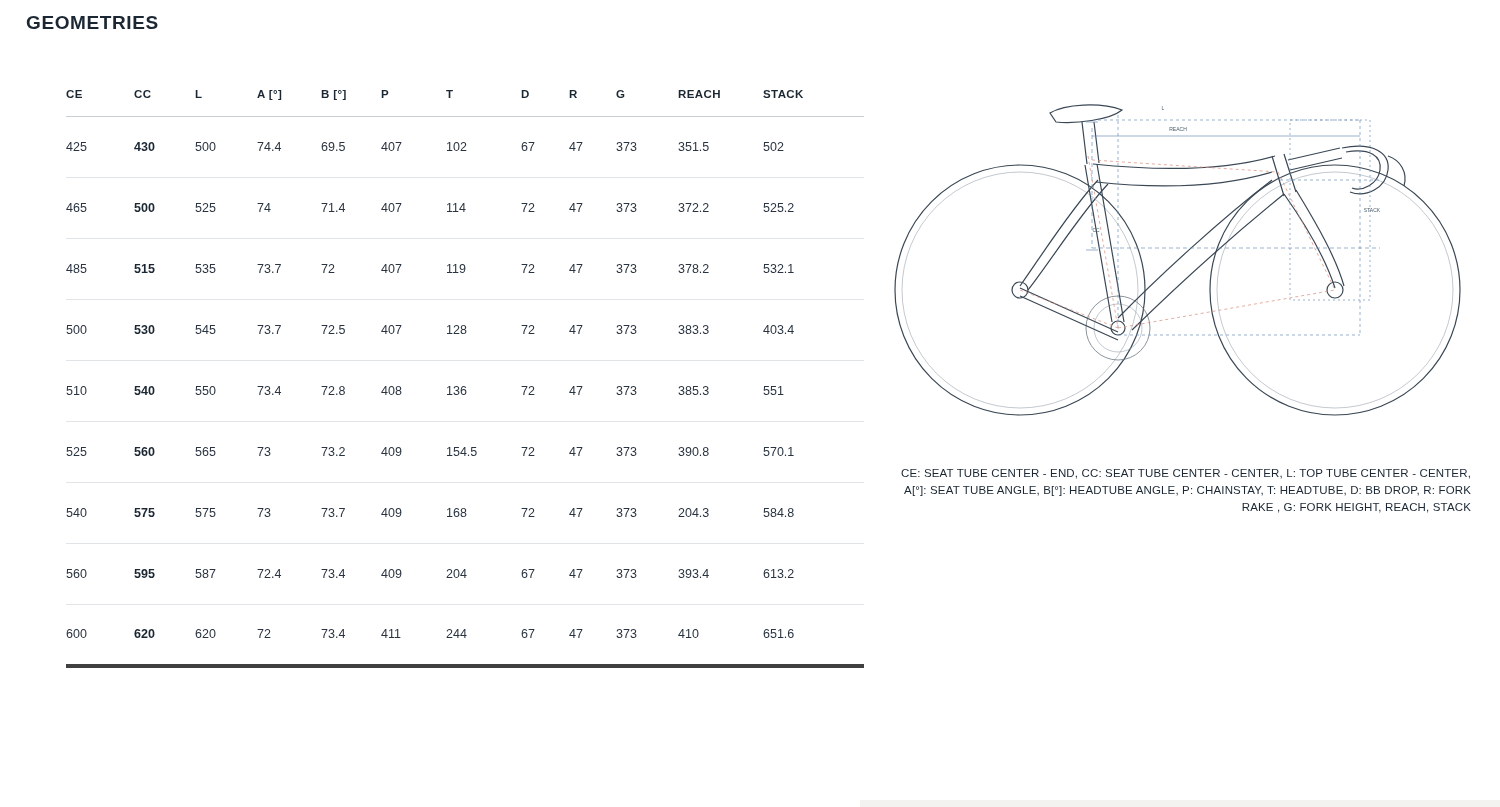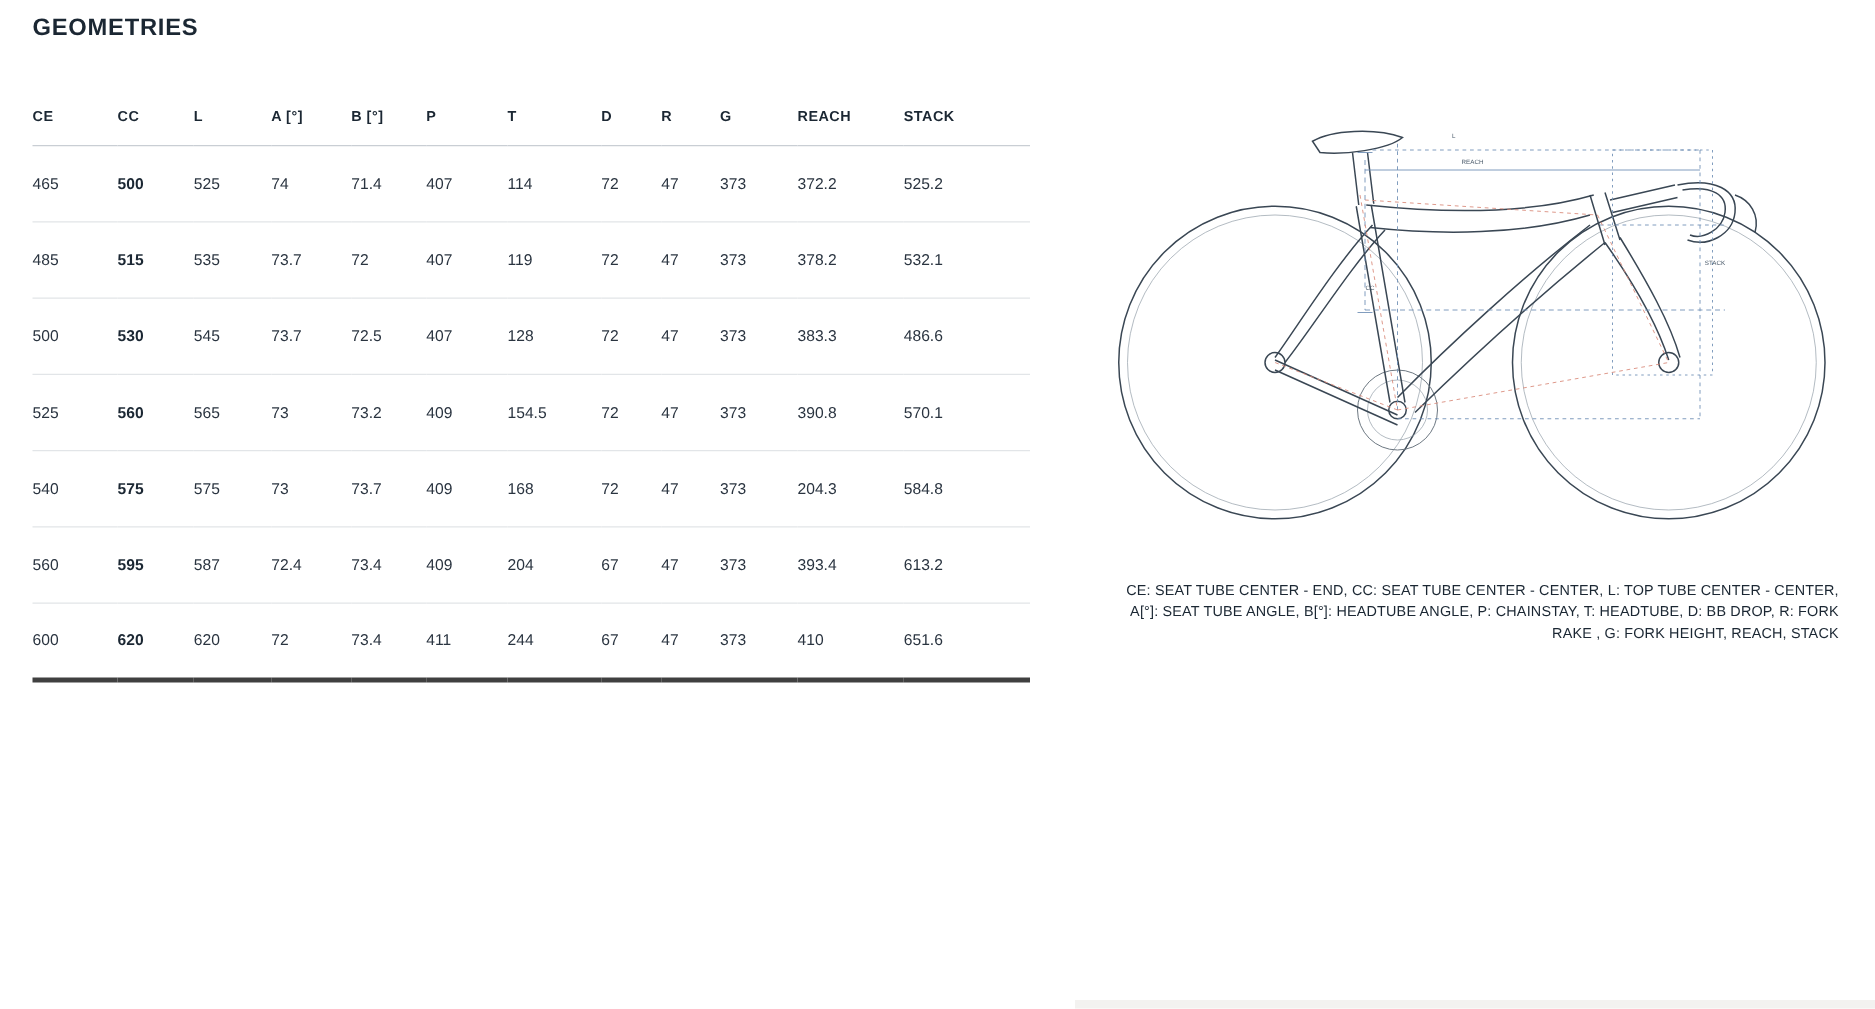--- a/index.html
+++ b/index.html
@@ -39,20 +39,21 @@
   #geo-table-wrap {
     position: absolute;
     left: 26px;
     top: 88px;
     width: 798px;
   }
   table.geo {
     border-collapse: collapse;
     width: 798px;
     table-layout: fixed;
+    margin-left: 40px;
   }
   table.geo th {
     text-align: left;
     font-size: 11.5px;
     font-weight: bold;
     letter-spacing: 0.4px;
     color: #1b2733;
     padding: 0 0 16px 0;
     border-bottom: 1px solid #c9ced4;
     vertical-align: bottom;
@@ -140,20 +141,34 @@
             <th class="c6">T</th>
             <th class="c7">D</th>
             <th class="c8">R</th>
             <th class="c9">G</th>
             <th class="c10">REACH</th>
             <th class="c11">STACK</th>
           </tr>
         </thead>
         <tbody>
           <tr>
+            <td class="c0">425</td>
+            <td class="c1 bold">430</td>
+            <td class="c2">500</td>
+            <td class="c3">74.4</td>
+            <td class="c4">69.5</td>
+            <td class="c5">407</td>
+            <td class="c6">102</td>
+            <td class="c7">67</td>
+            <td class="c8">47</td>
+            <td class="c9">373</td>
+            <td class="c10">351.5</td>
+            <td class="c11">502</td>
+          </tr>
+          <tr>
             <td class="c0">465</td>
             <td class="c1 bold">500</td>
             <td class="c2">525</td>
             <td class="c3">74</td>
             <td class="c4">71.4</td>
             <td class="c5">407</td>
             <td class="c6">114</td>
             <td class="c7">72</td>
             <td class="c8">47</td>
             <td class="c9">373</td>
@@ -179,21 +194,35 @@
             <td class="c1 bold">530</td>
             <td class="c2">545</td>
             <td class="c3">73.7</td>
             <td class="c4">72.5</td>
             <td class="c5">407</td>
             <td class="c6">128</td>
             <td class="c7">72</td>
             <td class="c8">47</td>
             <td class="c9">373</td>
             <td class="c10">383.3</td>
-            <td class="c11">486.6</td>
+            <td class="c11">403.4</td>
+          </tr>
+          <tr>
+            <td class="c0">510</td>
+            <td class="c1 bold">540</td>
+            <td class="c2">550</td>
+            <td class="c3">73.4</td>
+            <td class="c4">72.8</td>
+            <td class="c5">408</td>
+            <td class="c6">136</td>
+            <td class="c7">72</td>
+            <td class="c8">47</td>
+            <td class="c9">373</td>
+            <td class="c10">385.3</td>
+            <td class="c11">551</td>
           </tr>
           <tr>
             <td class="c0">525</td>
             <td class="c1 bold">560</td>
             <td class="c2">565</td>
             <td class="c3">73</td>
             <td class="c4">73.2</td>
             <td class="c5">409</td>
             <td class="c6">154.5</td>
             <td class="c7">72</td>

